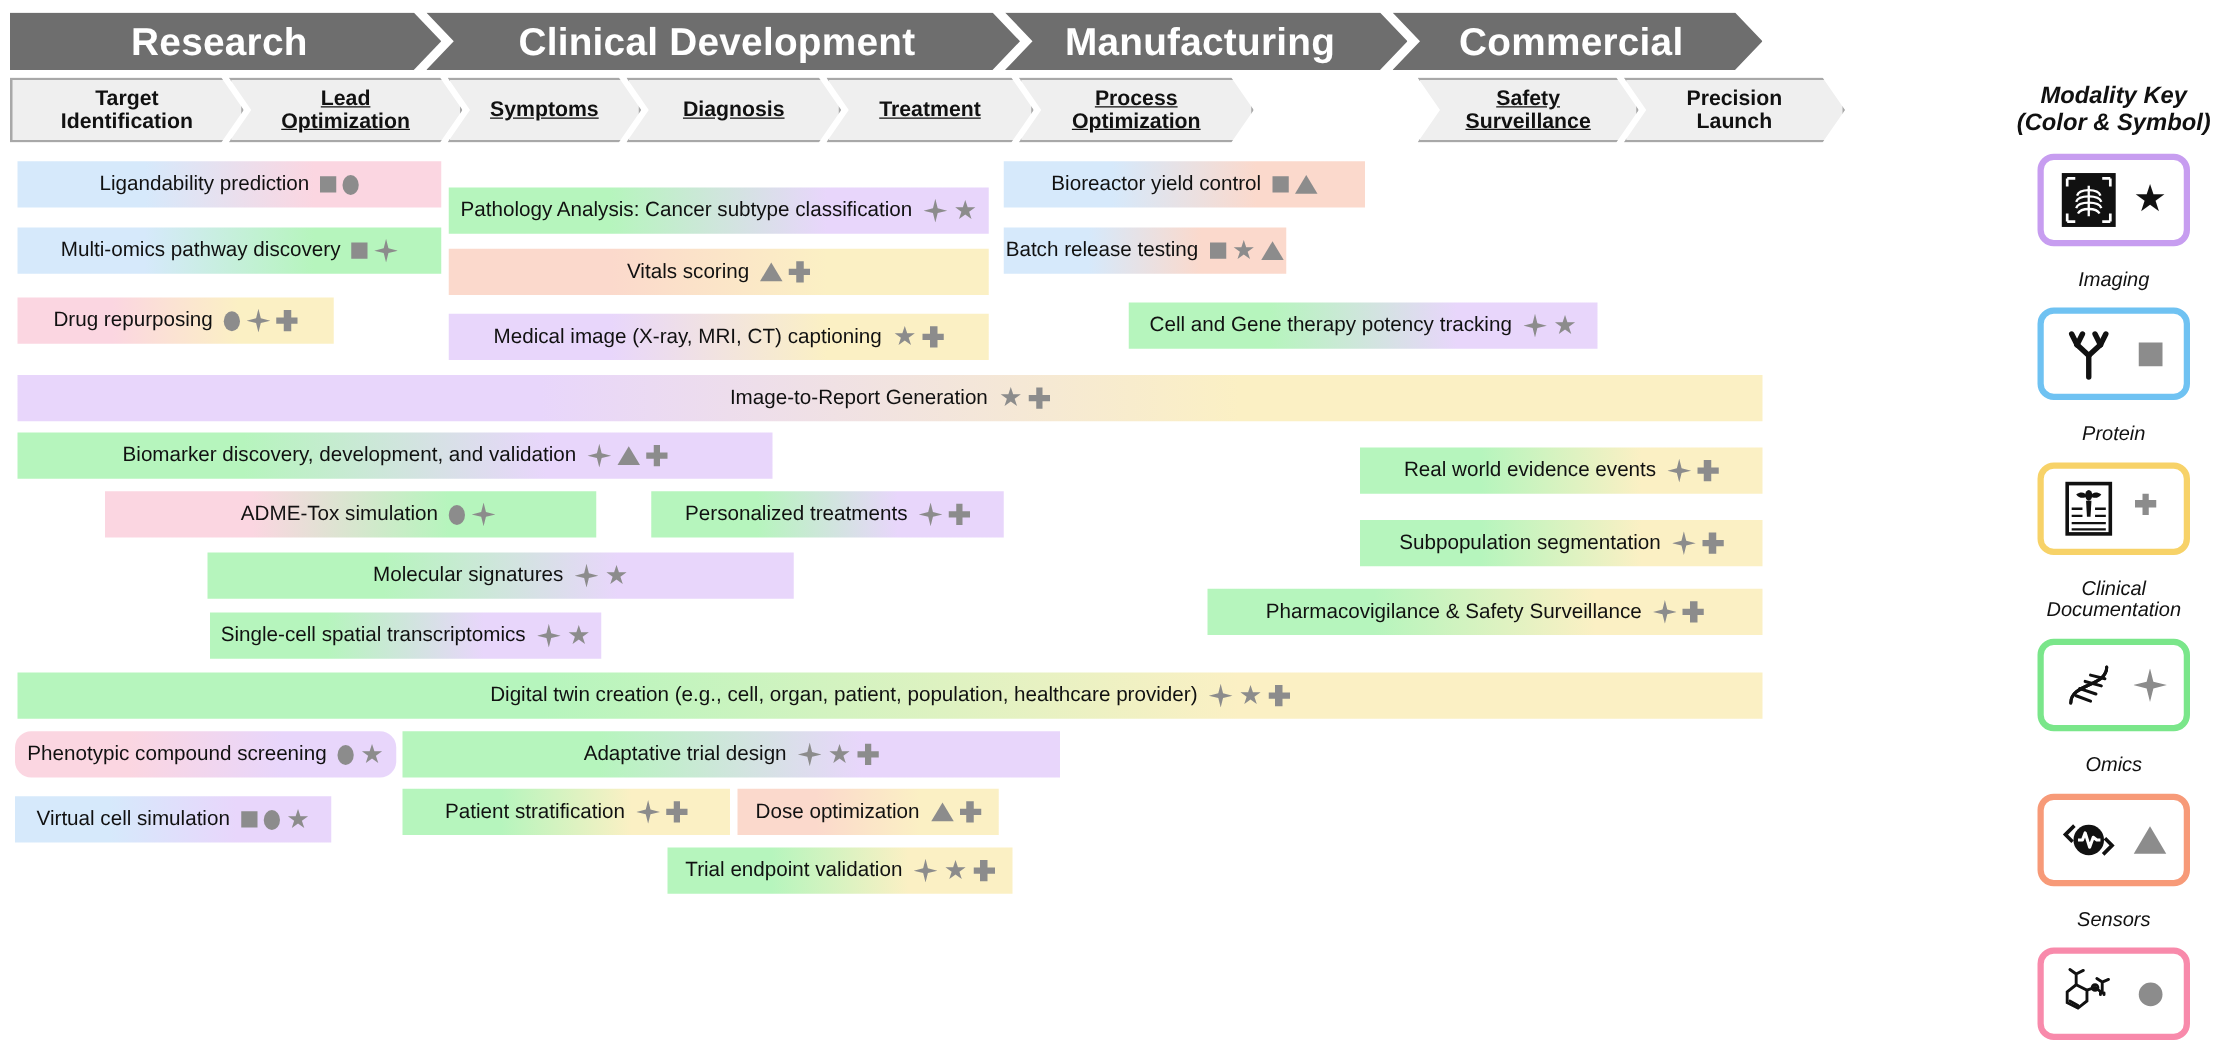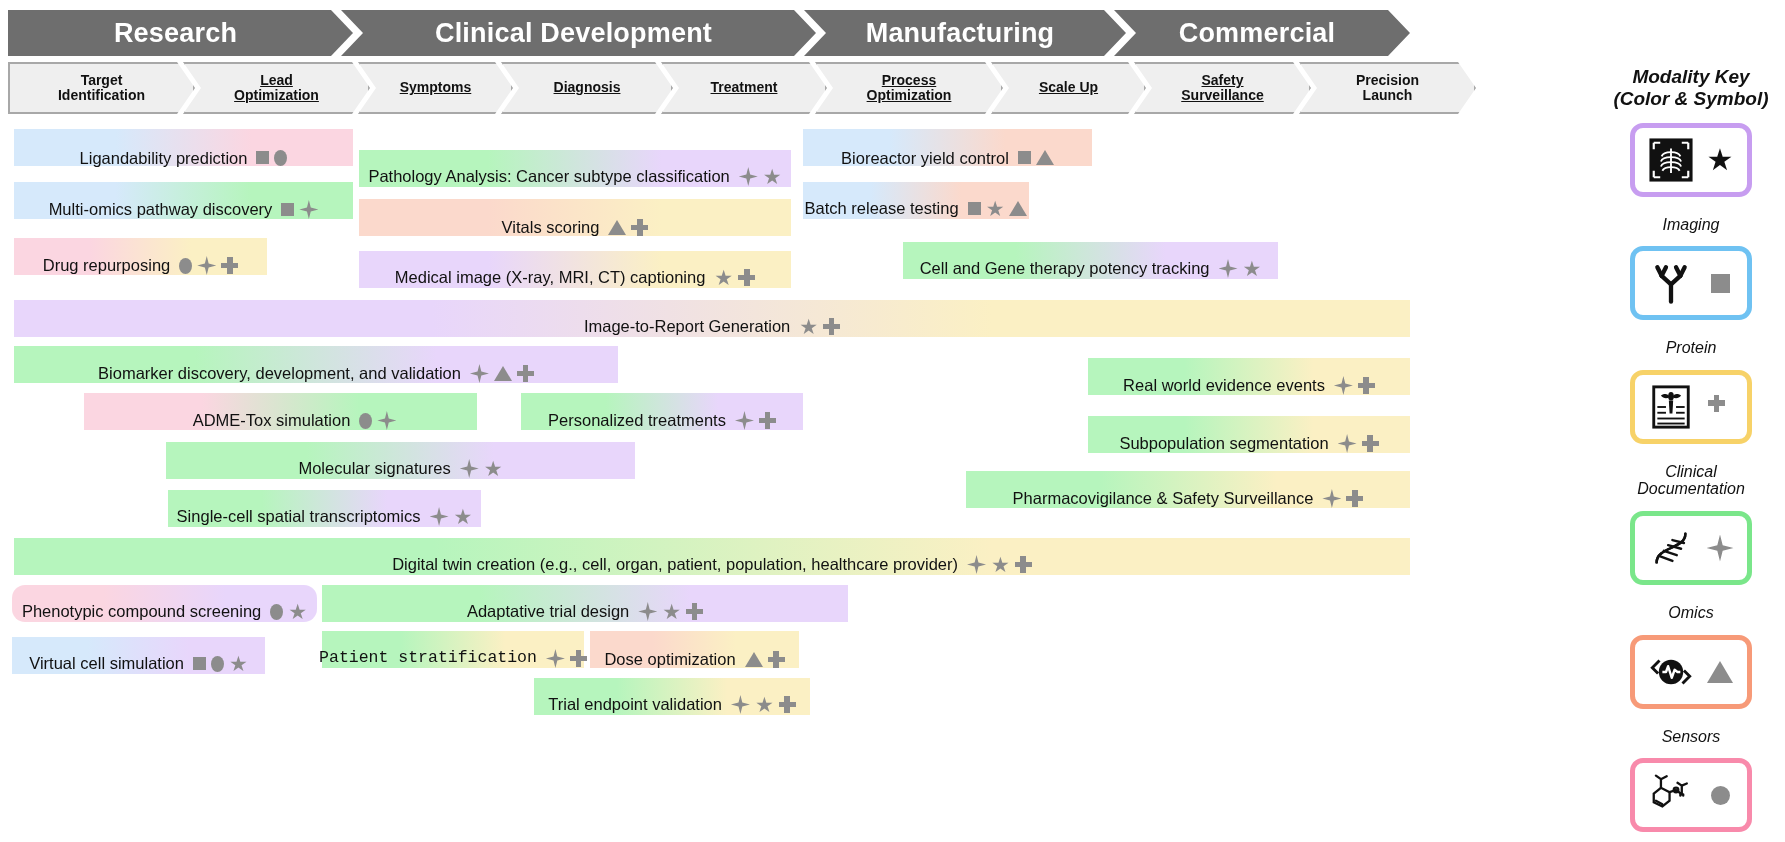--- a/index.html
+++ b/index.html
@@ -12,41 +12,41 @@
   }
   .canvas{position:relative;width:1785px;height:842px;}
 
   
   .phase-band{position:absolute;left:8px;top:10px;width:1402px;height:46px;}
   .phase{
     position:absolute;top:0;height:46px;background:#6e6e6e;
     display:flex;align-items:center;justify-content:center;
   }
   .phase .lbl{
-    color:#fff;font-size:27px;font-weight:700;letter-spacing:.2px;
+    color:#fff;font-size:31px;font-weight:700;letter-spacing:.2px;
     white-space:nowrap;line-height:1;padding-right:10px;
   }
   .phase.arrow{clip-path:polygon(0 0, calc(100% - 22px) 0, 100% 50%, calc(100% - 22px) 100%, 0 100%);}
   .phase.notch{clip-path:polygon(0 0, calc(100% - 22px) 0, 100% 50%, calc(100% - 22px) 100%, 0 100%, 22px 50%);}
 
   
   .stage-band{position:absolute;left:8px;top:62px;width:1402px;height:52px;}
   .stage{
     position:absolute;top:0;height:52px;background:#efefef;
     border:2px solid #a8a8a8;box-sizing:border-box;
     display:flex;align-items:center;justify-content:center;text-align:center;
   }
-  .stage .lbl{font-size:14px;font-weight:700;line-height:1.08;white-space:pre-line;}
+  .stage .lbl{font-size:17px;font-weight:700;line-height:1.08;white-space:pre-line;}
   .stage.first{clip-path:polygon(0 0, calc(100% - 18px) 0, 100% 50%, calc(100% - 18px) 100%, 0 100%);}
   .stage.mid{clip-path:polygon(0 0, calc(100% - 18px) 0, 100% 50%, calc(100% - 18px) 100%, 0 100%, 18px 50%);text-decoration:underline;}
   .stage.last{clip-path:polygon(0 0, calc(100% - 18px) 0, 100% 50%, calc(100% - 18px) 100%, 0 100%, 18px 50%);}
 
   
   .bar{
-    position:absolute;height:37px;display:flex;align-items:flex-end;
+    position:absolute;height:37px;display:flex;align-items:center;
     box-sizing:border-box;
   }
   .bar .txt{
     font-size:16.5px;font-weight:400;color:#111;white-space:nowrap;line-height:1;
     display:flex;align-items:center;gap:9px;
   }
   .syms{display:inline-flex;align-items:center;gap:5px;color:#8c8c8c;line-height:1;}
   .sym{display:inline-block;}
   .sym.star{font-size:21px;line-height:1;}
   .sym.sq{width:13px;height:13px;background:#8c8c8c;display:inline-block;}
@@ -116,23 +116,20 @@
       <div class="stage mid" style="left: 493px; width: 172px;">
         <div class="lbl">Diagnosis</div>
       </div>
       <div class="stage mid" style="left: 653px; width: 166px;">
         <div class="lbl">Treatment</div>
       </div>
       <div class="stage mid" style="left: 807px; width: 188px;">
         <div class="lbl">Process
 Optimization</div>
       </div>
-      <div class="stage mid" style="left: 983px; width: 155px;">
-        <div class="lbl">Scale Up</div>
-      </div>
       <div class="stage mid" style="left: 1126px; width: 177px;">
         <div class="lbl">Safety
 Surveillance</div>
       </div>
       <div class="stage last" style="left: 1291px; width: 177px;">
         <div class="lbl">Precision
 Launch</div>
       </div>
     </div>
   <div id="bars-layer">
@@ -333,21 +330,21 @@
       <div class="bar" style="left: 12px; top: 637px; width: 253px; background: linear-gradient(to right, rgb(214, 233, 251) 0%, rgb(214, 233, 251) 30%, rgb(232, 214, 251) 70%, rgb(232, 214, 251) 100%); justify-content: center;">
         <div class="txt">
           <span>Virtual cell simulation</span>
           <span class="syms">
             <span class="sym sq"></span>
             <span class="sym circ"></span>
             <span class="sym star">★</span>
           </span>
         </div>
       </div>
-      <div class="bar" style="left: 322px; top: 631px; width: 262px; background: linear-gradient(to right, rgb(182, 245, 189) 0%, rgb(182, 245, 189) 30%, rgb(251, 240, 196) 70%, rgb(251, 240, 196) 100%); justify-content: center; font-family: Liberation Mono, monospace;">
+      <div class="bar" style="left: 322px; top: 631px; width: 262px; background: linear-gradient(to right, rgb(182, 245, 189) 0%, rgb(182, 245, 189) 30%, rgb(251, 240, 196) 70%, rgb(251, 240, 196) 100%); justify-content: center;">
         <div class="txt">
           <span>Patient stratification</span>
           <span class="syms">
             <span class="sym diam"></span>
             <span class="sym plus"></span>
           </span>
         </div>
       </div>
       <div class="bar" style="left: 590px; top: 631px; width: 209px; background: linear-gradient(to right, rgb(251, 217, 204) 0%, rgb(251, 217, 204) 30%, rgb(251, 240, 196) 70%, rgb(251, 240, 196) 100%); justify-content: center;">
         <div class="txt">

